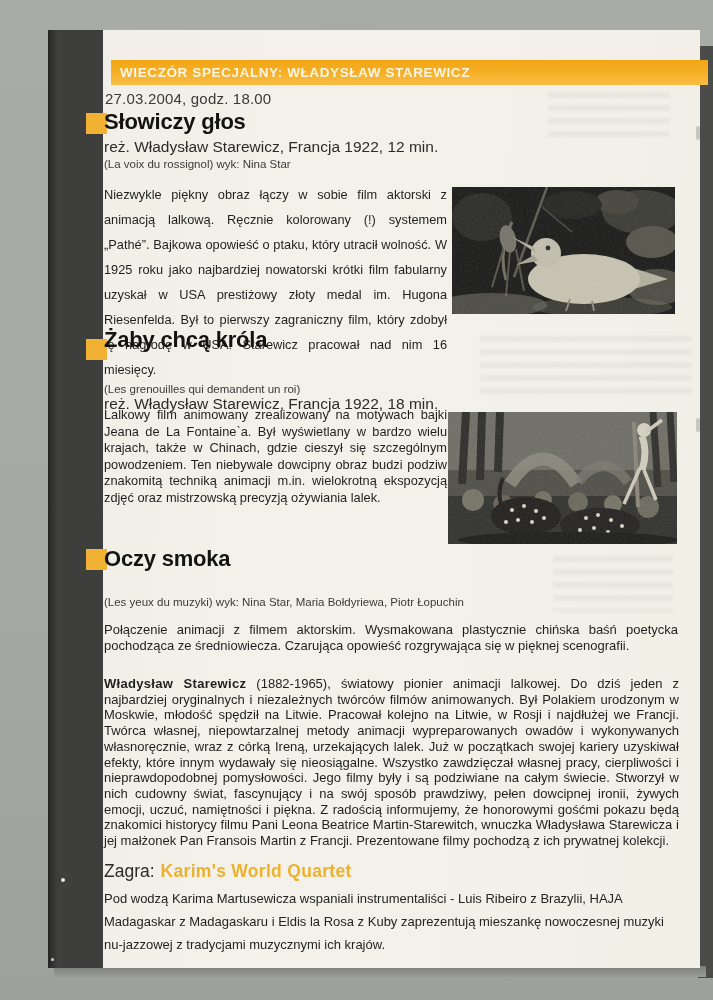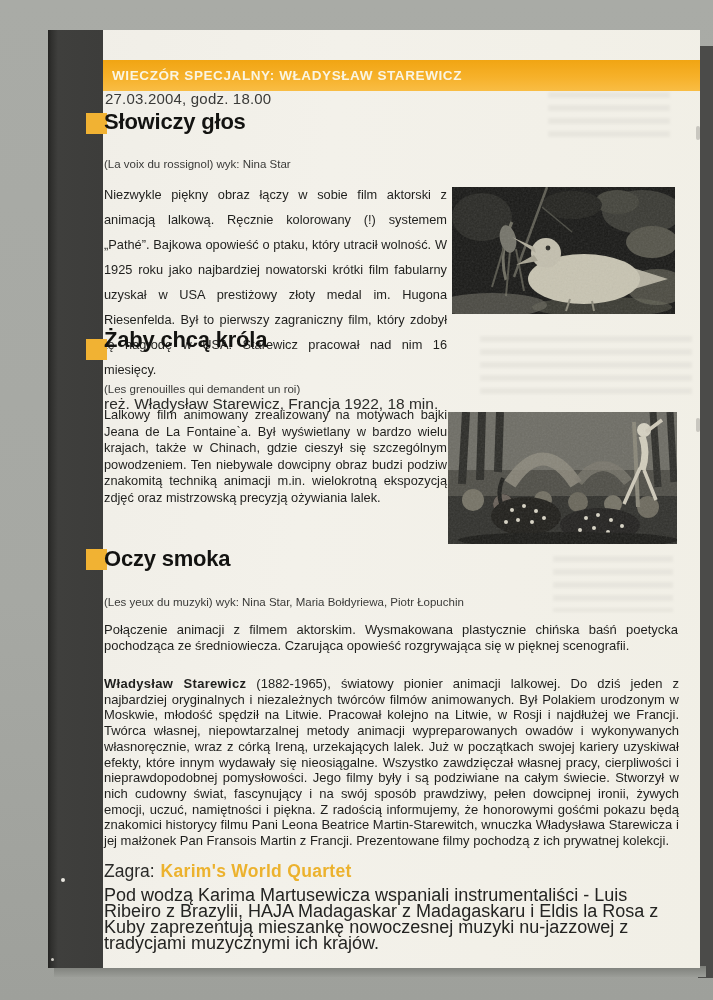--- a/index.html
+++ b/index.html
@@ -18,21 +18,21 @@
     background:linear-gradient(95deg,#f0eee7 0%,#f3f1ea 40%,#f1efe6 100%);
   }
   .spine{position:absolute;left:0;top:0;width:55px;height:100%;
     background:linear-gradient(90deg,#232321 0%,#30302e 6%,#3f3f3d 18%,#3d3d3b 100%);}
   .spine .dot1{position:absolute;left:13px;top:848px;width:4px;height:4px;border-radius:50%;background:#e8e6df;}
   .spine .dot2{position:absolute;left:3px;top:928px;width:3px;height:3px;border-radius:50%;background:#cfcdc6;}
   .staple{position:absolute;width:4px;height:14px;background:#c9c7c0;border-radius:2px;}
   .staple.s1{left:648px;top:96px;}
   .staple.s2{left:648px;top:388px;}
   .header-bar{
-    position:absolute;left:55px;top:30px;width:597px;height:31px;
+    position:absolute;left:63px;top:30px;width:597px;height:25px;
     background:linear-gradient(180deg,#f1a513 0%,#f6b12a 55%,#f9bd44 100%);
     display:flex;align-items:center;
   }
   .header-bar span{
     color:#faf5e3;font-size:13.5px;font-weight:700;letter-spacing:.6px;
     padding-left:9px;white-space:nowrap;
   }
   .datetime{position:absolute;left:57px;top:60px;font-size:15px;color:#3a3a38;letter-spacing:.2px;}
   .marker{position:absolute;width:21px;height:21px;background:#f1b233;}
   .m1{left:38px;top:83px;}
@@ -46,21 +46,21 @@
   .o1{top:128px;} .o2{top:353px;} .o3{top:566px;}
   .para{position:absolute;left:56px;color:#1f1f1d;text-align:justify;}
   .p1{top:152px;width:343px;font-size:12.8px;line-height:25px;}
   .p2{top:377px;width:343px;font-size:12.8px;line-height:16.6px;}
   .p3{top:592px;width:574px;font-size:13px;line-height:16.4px;}
   .bio{position:absolute;left:56px;top:646px;width:575px;font-size:13px;line-height:15.7px;
     color:#1f1f1d;text-align:justify;}
   .bio .name{font-weight:700;letter-spacing:.3px;}
   .zagra{position:absolute;left:56px;top:831px;font-size:17.5px;color:#2a2a28;}
   .zagra .band{font-weight:700;color:#ecb22e;margin-left:6px;letter-spacing:.3px;}
-  .concert{position:absolute;left:56px;top:857px;width:576px;font-size:18px;line-height:16px;color:#242422;}
+  .concert{position:absolute;left:56px;top:857px;width:576px;font-size:13px;line-height:23px;color:#242422;}
   .photo{position:absolute;}
   .photo svg{display:block;}
   .ghost{position:absolute;opacity:.07;filter:blur(1.5px);
     background:repeating-linear-gradient(180deg,#6b6b66 0 6px,transparent 6px 13px);}
   .g1{left:500px;top:62px;width:122px;height:50px;}
   .g2{left:432px;top:306px;width:212px;height:58px;}
   .g3{left:505px;top:526px;width:120px;height:56px;}
 </style>
 </head>
 <body>
@@ -82,20 +82,21 @@
     <div class="ghost g3"></div>
 
     <div class="header-bar">
       <span>WIECZÓR SPECJALNY: WŁADYSŁAW STAREWICZ</span>
     </div>
 
     <div class="datetime">27.03.2004, godz. 18.00</div>
 
     <div class="marker m1"></div>
     <div class="film-title t1">Słowiczy głos</div>
+    <div class="credits c1">reż. Władysław Starewicz, Francja 1922, 12 min.</div>
     <div class="orig-line o1">(La voix du rossignol) wyk: Nina Star</div>
     <div class="para p1">Niezwykle piękny obraz łączy w sobie film aktorski z animacją lalkową. Ręcznie kolorowany (!) systemem „Pathé”. Bajkowa opowieść o ptaku, który utracił wolność. W 1925 roku jako najbardziej nowatorski krótki film fabularny uzyskał w USA prestiżowy złoty medal im. Hugona Riesenfelda. Był to pierwszy zagraniczny film, który zdobył tę nagrodę w USA! Starewicz pracował nad nim 16 miesięcy.</div>
 
     <div class="photo" style="left:404px;top:157px;">
       <svg width="223" height="127" viewBox="0 0 223 127">
         <defs>
           <filter id="grain1" x="0" y="0" width="100%" height="100%">
             <feTurbulence type="fractalNoise" baseFrequency="0.55" numOctaves="2" result="n"></feTurbulence>
             <feColorMatrix in="n" type="saturate" values="0"></feColorMatrix>
             <feComponentTransfer>

